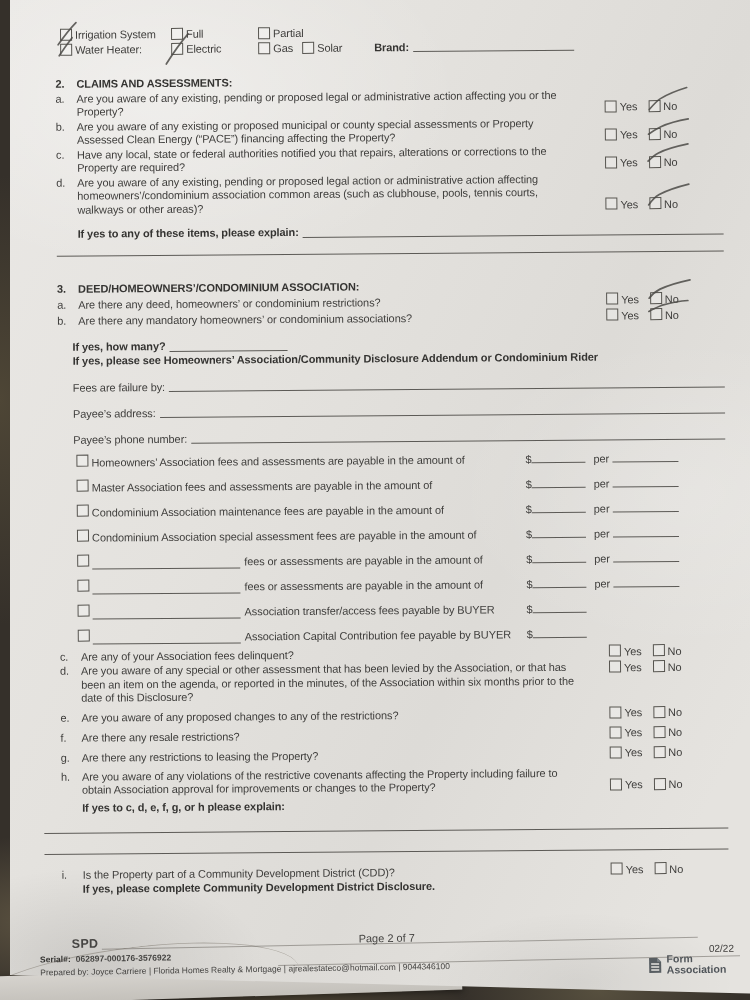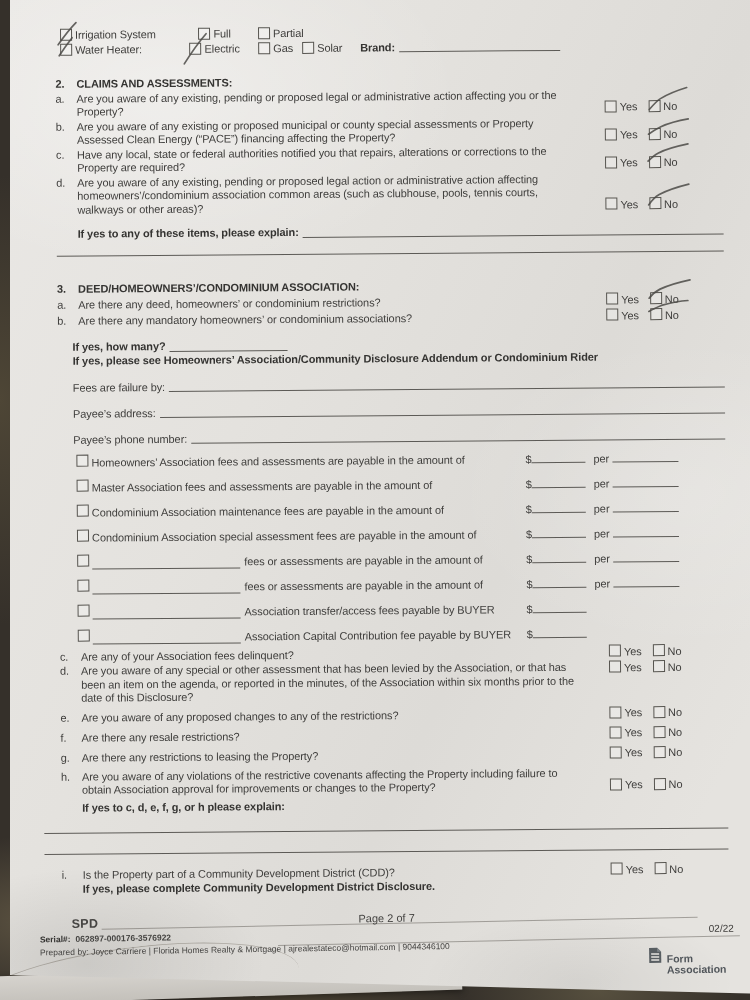--- a/index.html
+++ b/index.html
@@ -25,21 +25,21 @@
   #doc{position:absolute;left:28px;top:36px;width:684px;color:#3f3e3c;font-size:11px;line-height:13.5px;transform:rotate(-0.45deg);transform-origin:top left;letter-spacing:-0.1px;}
   .b{font-weight:bold;color:#353432;}
   .cb{display:inline-block;width:10px;height:10px;border:1.3px solid #56544f;vertical-align:-1.5px;margin-right:3px;position:relative;background:rgba(255,255,255,.25);overflow:visible;flex:none;}
   svg.pen{position:absolute;overflow:visible;fill:none;stroke:#4b4a47;stroke-width:1.7px;stroke-linecap:round;opacity:.85;pointer-events:none;}
   .pen-check{left:-4px;top:-14px;width:44px;height:26px;}
   .pen-slash{left:-6px;top:-9px;width:24px;height:26px;}
   .pen-slash2{left:-8px;top:-12px;width:28px;height:34px;}
   .faint{opacity:.5;}
   
   .eqrow{display:flex;padding-left:22px;line-height:15px;}
-  .eq1{width:111px;} .eq2{width:87px;text-align:center;} .eq3{width:44px;} .eq4{width:58px;}
+  .eq1{width:111px;} .eq2{width:87px;} .eq3{width:44px;} .eq4{width:72px;}
   .brand{display:flex;flex:1;max-width:200px;}
   
   .qrow{display:flex;align-items:flex-end;padding-left:17px;margin-bottom:1px;}
   .qrow.top{align-items:flex-start;}
   .qmain{display:flex;}
   .qletter{width:21px;flex:none;}
   .qtext{max-width:482px;}
   .qtext.w2{max-width:505px;}
   .qyn{margin-left:auto;width:118px;flex:none;white-space:nowrap;padding-bottom:1px;}
   .ynopt{margin-right:8px;}
@@ -59,21 +59,21 @@
   .rule{position:absolute;height:1px;background:rgba(95,92,86,.5);}
   #rule1{left:62px;right:36px;top:11px;transform:rotate(-0.25deg);}
   #rule2{left:238px;right:-6px;top:30px;transform:rotate(-0.3deg);}
   #frowA{display:flex;align-items:baseline;position:relative;}
   #spd{font-size:12.5px;font-weight:bold;letter-spacing:.3px;margin-left:32px;}
   #pageno{position:absolute;left:0;right:0;text-align:center;font-size:11px;}
   #frowB{display:flex;align-items:baseline;margin-top:2px;font-size:8.5px;}
   #rev{margin-left:auto;font-size:10px;font-weight:normal;color:#3c3b39;}
   #frowC{display:flex;align-items:flex-start;margin-top:3px;font-size:8.5px;}
   #brand-logo{margin-left:auto;display:flex;align-items:center;margin-right:8px;margin-top:-4px;}
-  #brand-text{margin-left:4px;font-size:10.5px;line-height:11px;font-weight:bold;color:#50555a;margin-top:20px;}
+  #brand-text{margin-left:4px;font-size:10.5px;line-height:11px;font-weight:bold;color:#50555a;}
   .sp20{height:20px;} .sp12{height:12px;} .sp13{height:13px;} .sp26{height:26px;} .sp10{height:10px;} .sp4{height:4px;}
   .payrow{display:flex;padding-left:32px;margin-bottom:11px;line-height:15px;}
   .sub{padding-left:32px;}
 </style>
 </head>
 <body>
 
 <div id="photo">
   <div id="sheet2"></div>
   <div id="paper">

